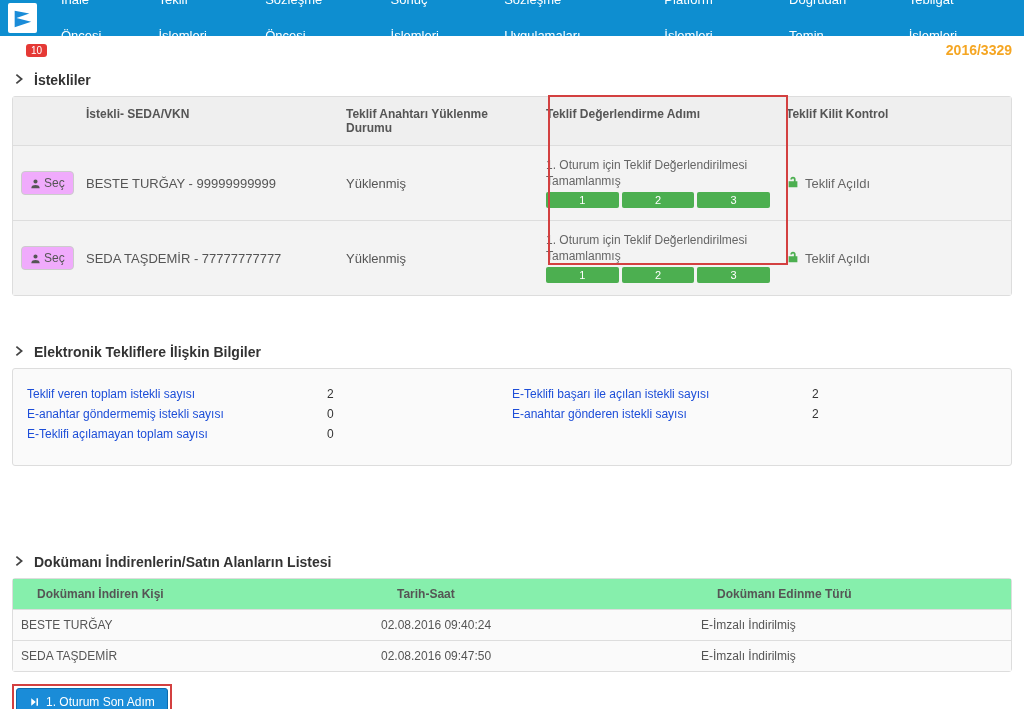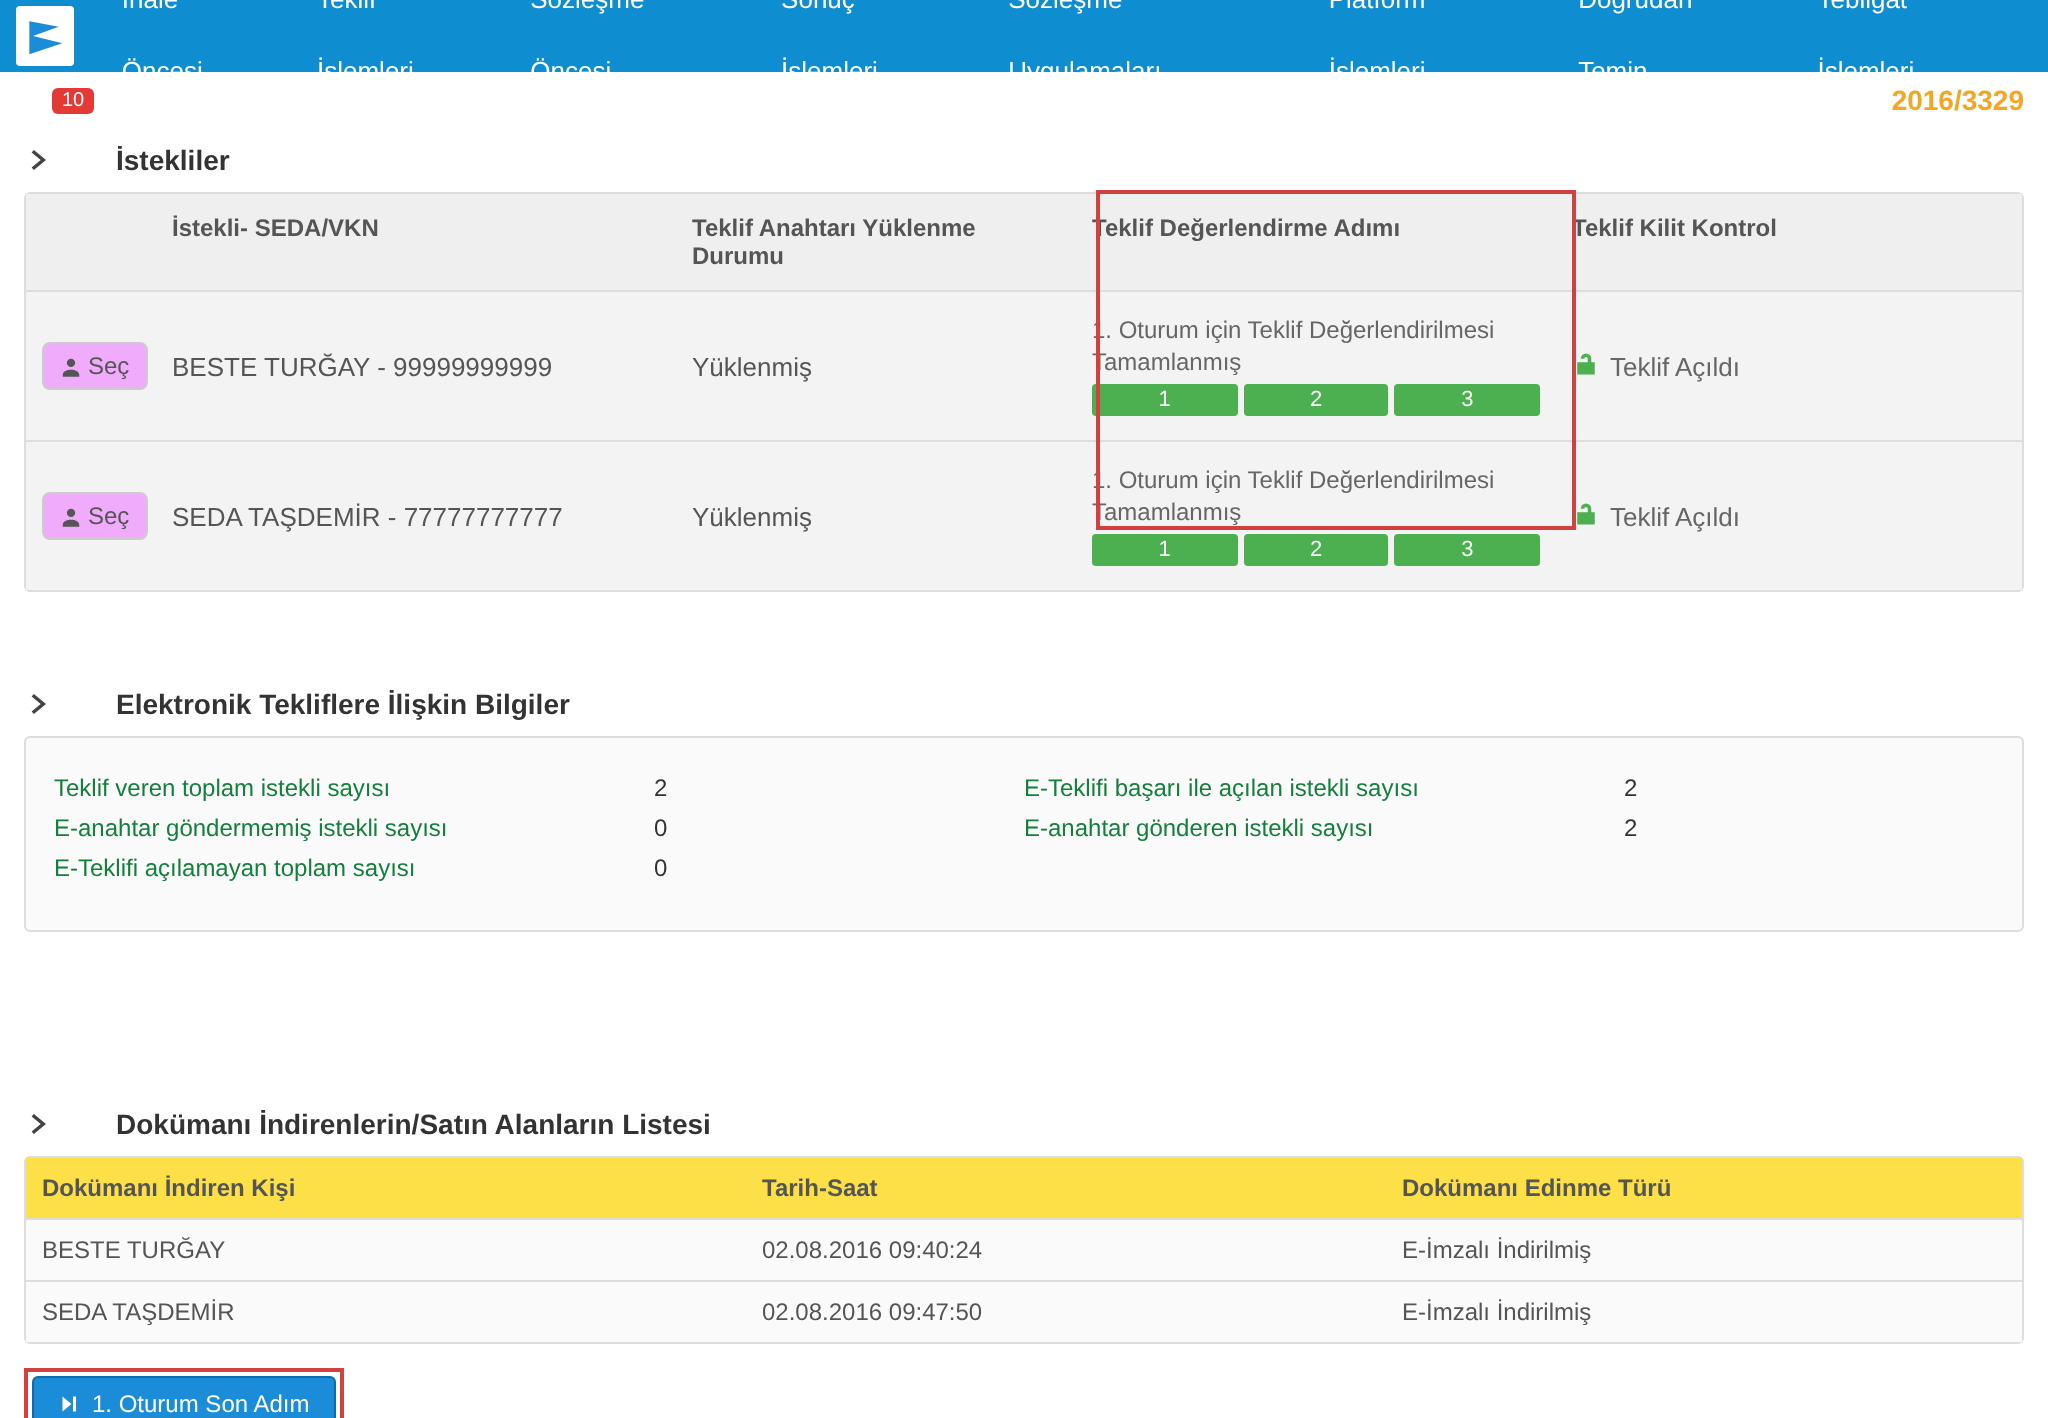--- a/index.html
+++ b/index.html
@@ -47,24 +47,22 @@
   color: #fff;
   font-size: 10px;
   padding: 1px 5px;
   border-radius: 3px;
   margin-left: 14px;
 }
 .ref-num { color: #f5a623; font-weight: bold; font-size: 14px; }
 .content { padding: 0 12px; }
 .section-head {
   display: flex;
-  align-items: center;
   padding: 8px 0;
   cursor: pointer;
-  gap: 24px;
 }
 .chev {
   width: 14px;
   height: 14px;
   display: inline-block;
   margin-right: 8px;
   color: #444;
 }
 .section-title { font-weight: bold; font-size: 14px; color: #333; }
 .panel {
@@ -123,23 +121,23 @@
 .highlight-box {
   position: absolute;
   border: 2px solid #d34040;
   pointer-events: none;
 }
 .istekli-wrap { position: relative; }
 .hi-top { top: -2px; left: 535px; width: 240px; height: 170px; z-index: 5; }
 .info-panel { padding: 18px 14px; }
 .info-row { display: flex; margin-bottom: 6px; }
 .info-col { flex: 1; display: flex; }
-.info-label { width: 260px; color: #15803d; font-size: 12px; }
+.info-label { width: 260px; color: #1d4ed8; font-size: 12px; }
 .info-val { width: 140px; color: #333; font-size: 12px; padding-left: 40px; }
-.doc-table .thead-row { background: #fde047; }
+.doc-table .thead-row { background: #86efac; padding-left: 16px; }
 .doc-table .trow { background: #fafafa; }
 .doc-c1 { width: 360px; }
 .doc-c2 { width: 320px; }
 .doc-c3 { flex: 1; }
 .doc-table .cell { padding: 8px 8px; font-size: 12px; }
 .footer-btn-wrap { margin-top: 12px; display: inline-block; border: 2px solid #d34040; padding: 2px; }
 .final-btn {
   display: inline-flex;
   align-items: center;
   background: #1a8cd8;

